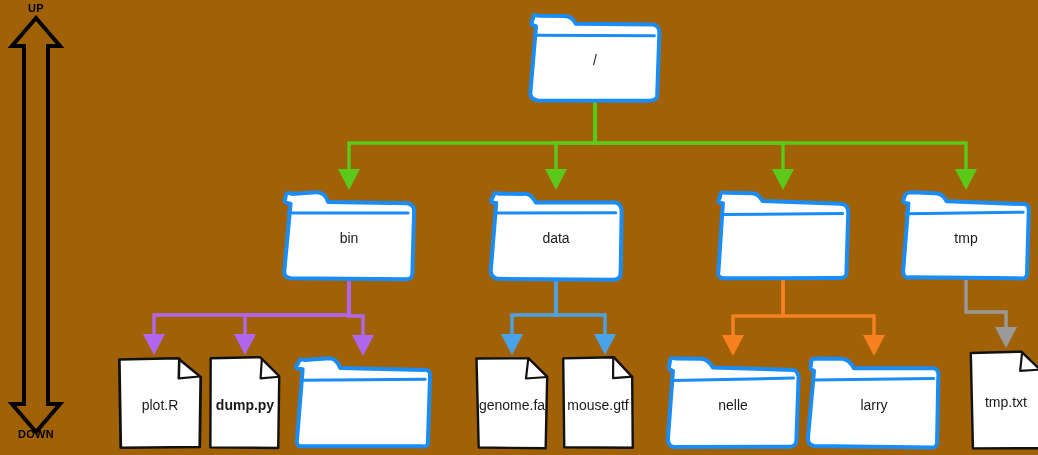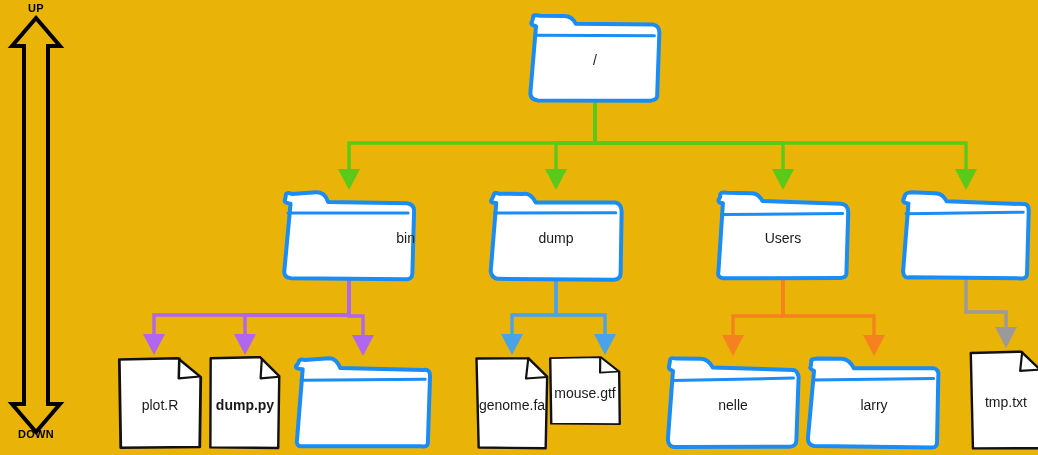--- a/index.html
+++ b/index.html
@@ -62,21 +62,21 @@
     font-weight: bold;
     color: #000;
     letter-spacing: 0.3px;
   }
   #axis .cap.up   { top: 2px; }
   #axis .cap.down { top: 428px; }
 </style>
 </head>
 <body style="background: rgb(74, 112, 87);">
 
-<div id="canvas" style="background: #eab308;">
+<div id="canvas" style="background: #a16207;">
 
   <div id="axis">
     <div class="cap up">UP</div>
     <div class="cap down">DOWN</div>
     <svg width="64" height="455">
       <polygon points="32,18 56,46 44,46 44,404 56,404 32,432 8,404 20,404 20,46 8,46" fill="none" stroke="#000000" stroke-width="4" stroke-linejoin="miter"></polygon>
     </svg>
   </div>
 
   <svg id="edges">
@@ -137,77 +137,77 @@
           Q 42.19578812222004 0.15126056097651597 45.014981274472085 9.89205862890085
           L 123.97389227651293 11.35101245615515
           Q 131.61388402496596 12.432667697050238 131.05622668586074 19.72095541204617
           L 129.368433320694 81.56643709477503
           Q 129.15033041987334 87.77336256752388 122.59268128738192 87.1426930728012
           L 8.080410940128058 86.15750887144968
           Q 1.321803545144212 85.92131796490722 1.217257273823634 80.03821326821125
           Z" fill="#ffffff" stroke="#1a8cf5" stroke-width="4" stroke-linejoin="round" stroke-linecap="round"></path>
           <path d="M 5.068443861274136 20.94379819104588 L 125.13795236382502 21.123472707916516" fill="none" stroke="#1a8cf5" stroke-width="3" stroke-linecap="round"></path>
         </svg>
-        <div class="label" style="color: rgb(26, 26, 26); text-align: right;">bin</div>
+        <div class="label" style="color: rgb(26, 26, 26);">bin</div>
       </div>
       <div class="node folder" style="left: 490px; top: 192px; width: 132px; height: 88px;">
         <svg viewBox="0 0 132 88" preserveAspectRatio="none">
           <path d="M 6.240188705963374 11.000712344177737
           Q -0.10272647916081042 11 1.4725130227336194 8
           L 3.637314699905983 3.427282351985923
           Q 4.072088026140409 -0.5397855893475936 9.338732449862437 1.8371545255544333
           L 33.346739687426236 1.9045610073502757
           Q 40.59851555441652 0.3234607718899496 45.89219853135961 10.614910285175574
           L 125.36686000296177 10.507925938850667
           Q 131.51153078343924 11.861216930413502 131.6401261708641 19.61453193029156
           L 130.64800652093254 80.31225257988771
           Q 130.92686791281503 87.33662434052312 124.06364427819354 87.67816408813087
           L 7.381070618052036 86.82451966799272
           Q 1.3154707045308895 85.42621442065538 0.7190681253314324 79.03216140417935
           Z" fill="#ffffff" stroke="#1a8cf5" stroke-width="4" stroke-linejoin="round" stroke-linecap="round"></path>
           <path d="M 4.526443458361245 20.904223973049376 L 125.75503462503112 20.79536265079223" fill="none" stroke="#1a8cf5" stroke-width="3" stroke-linecap="round"></path>
         </svg>
-        <div class="label" style="color: rgb(26, 26, 26);">dump</div>
+        <div class="label" style="color: rgb(26, 26, 26);">data</div>
       </div>
       <div class="node folder" style="left: 717px; top: 192px; width: 132px; height: 88px;">
         <svg viewBox="0 0 132 88" preserveAspectRatio="none">
           <path d="M 5.924230080261805 11.216692039952978
           Q 1.064984660265327 11 1.5446090413533966 8
           L 3.2828992120746987 4.665626015271118
           Q 2.0644386683765332 -0.6797609356788599 9.729348715053765 0.7768073213585012
           L 33.20688063209324 1.2689475671286345
           Q 40.7522303664076 0.10034870826348186 45.537982670277565 9.050222501353346
           L 124.10271923092368 11.827471518235688
           Q 130.75933010518784 12.449242319350015 131.2519541817266 20.09331215774291
           L 129.42599663571636 81.10022896032152
           Q 129.81478772880436 85.92722112147457 122.60947439001029 86.02733740004624
           L 6.051365130343766 86.30126108259356
           Q 0.05604432055306452 85.18505078483068 1.398618520549644 79.80412044285185
           Z" fill="#ffffff" stroke="#1a8cf5" stroke-width="4" stroke-linejoin="round" stroke-linecap="round"></path>
           <path d="M 4.79448678160843 22.622304020471347 L 125.61893568492232 21.460706002503866" fill="none" stroke="#1a8cf5" stroke-width="3" stroke-linecap="round"></path>
         </svg>
-        <div class="label" style="color: rgb(26, 26, 26);">Users</div>
       </div>
       <div class="node folder" style="left: 902px; top: 192px; width: 128px; height: 88px;">
         <svg viewBox="0 0 128 88" preserveAspectRatio="none">
           <path d="M 6.425594275650655 11.372075097967173
           Q 0.6390866628207732 11 1.2949391286165337 8
           L 2.9539477956001066 3.4596309150270828
           Q 3.2271244525818474 0.8505558717697569 9.29119605469532 0.18483618412137726
           L 32.149719938540365 1.3164317909730017
           Q 40.47433904538688 0.7756244462758332 44.6414015694911 9.372335102554644
           L 120.70810356508154 12.098753209944698
           Q 126.56902603176859 11.06889357244945 126.75140324095628 18.67038085336789
           L 125.01712856344457 81.81006347153452
           Q 124.91924894907133 86.6018773724063 119.89302371655648 86.39078044724593
           L 7.962403836469821 85.25454288572072
           Q 1.997126306037535 87.03319865252851 1.0699978393371565 79.857327777741
           Z" fill="#ffffff" stroke="#1a8cf5" stroke-width="4" stroke-linejoin="round" stroke-linecap="round"></path>
           <path d="M 3.927537618039059 21.74284233636281 L 121.19039291291264 20.135981430152242" fill="none" stroke="#1a8cf5" stroke-width="3" stroke-linecap="round"></path>
         </svg>
+        <div class="label" style="color: rgb(26, 26, 26);">tmp</div>
       </div>
       <div class="node file" style="left: 118px; top: 357px; width: 84px; height: 92px;">
         <svg viewBox="0 0 72 92" preserveAspectRatio="none">
           <path d="M 1.1330834199339734 2.531882689475606
           L 51.44337666542269 1.2865145081828815
           L 70.91025029285629 20.002594400576346
           L 70.06735997467986 90.03618899919675
           L 2.3718679982091997 90.68587283068192 Z" fill="#ffffff" stroke="#111111" stroke-width="2.4" stroke-linejoin="round"></path>
           <path d="M 52.55248431382061 0.4977400577641674
           L 52.09509783437825 21.461649735944594
@@ -252,21 +252,21 @@
           L 52.57168153837556 1.3610060571576468
           L 71.15887307758676 19.70937954335168
           L 69.65960563122754 91.32461938906981
           L 2.686317688987765 90.55802756341146 Z" fill="#ffffff" stroke="#111111" stroke-width="2.4" stroke-linejoin="round"></path>
           <path d="M 52.3907014303295 0.41643385477509576
           L 49.97184249292477 21.51464866091701
           L 71.3396821368835 19.97834940266548" fill="none" stroke="#111111" stroke-width="2.2" stroke-linejoin="round"></path>
         </svg>
         <div class="label" style="color: rgb(26, 26, 26);">genome.fa</div>
       </div>
-      <div class="node file" style="left: 549px; top: 357px; width: 72px; height: 68px; border-radius: 8px;">
+      <div class="node file" style="left: 562px; top: 357px; width: 72px; height: 92px; border-radius: 8px;">
         <svg viewBox="0 0 72 92" preserveAspectRatio="none">
           <path d="M 1.2080148051929427 1.4083156965018133
           L 51.740314994174696 0.18460654250229702
           L 70.17047434413107 19.84818937480377
           L 70.76644441719182 90.7382773589241
           L 2.251840527683089 90.17631399573001 Z" fill="#ffffff" stroke="#111111" stroke-width="2.4" stroke-linejoin="round"></path>
           <path d="M 51.243790265620916 0.6005944157819613
           L 51.08241246651014 21.21402650154123
           L 70.57801248602337 19.644511086796957" fill="none" stroke="#111111" stroke-width="2.2" stroke-linejoin="round"></path>
         </svg>

